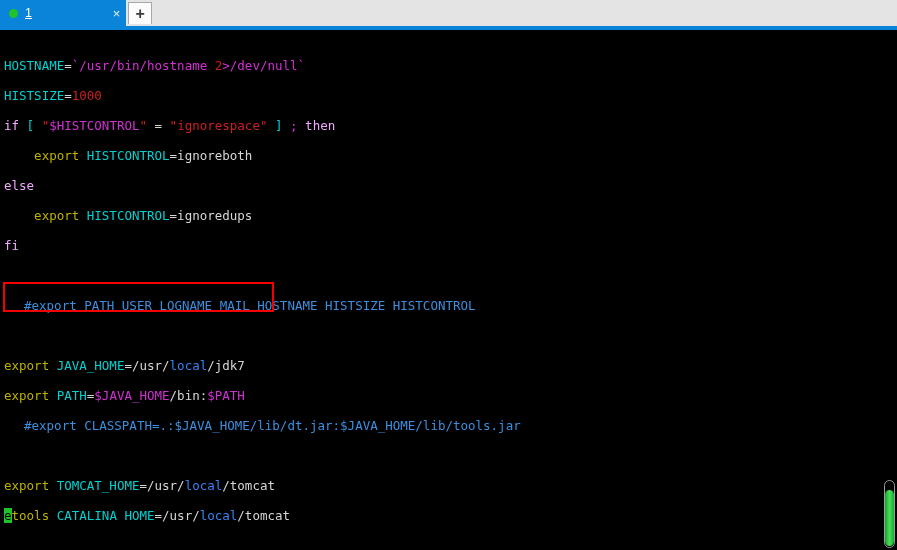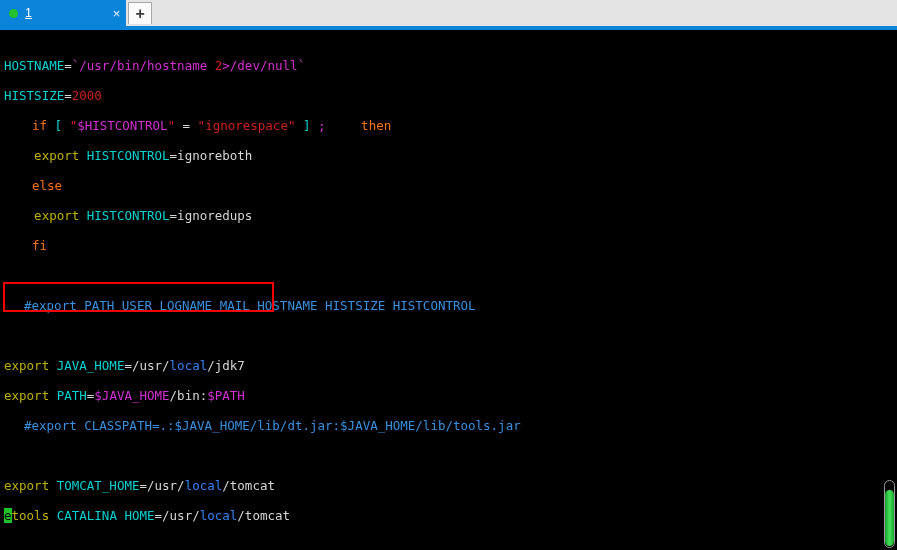--- a/index.html
+++ b/index.html
@@ -94,21 +94,21 @@
     line-height: 15px;
     white-space: pre;
     color: #d8d8d8;
   }
   .ln { height: 15px; }
 
   
   .c-white  { color: #d6d6d6; }
   .c-cyan   { color: #00d2d2; }
   .c-blue   { color: #3b8fe0; padding-left: 20px; }
-  .c-yellow { color: #f97316; margin-left: 28px; }
+  .c-yellow { color: #f0abfc; }
   .c-olive  { color: #bdb100; text-align: center; }
   .c-red    { color: #cc2020; }
   .c-mag    { color: #d330d3; }
 
   
   .c-hl { color: #3b82f6; }
 
   
   .cursor {
     background: #22c32a;
@@ -161,21 +161,21 @@
   </div>
   <div id="newtab">+</div>
   <div id="tabbar-rest"></div>
 </div>
 <div id="blue-strip"></div>
 
 <div id="terminal">
 
   <div id="code">
 <div class="ln"><span class="c-cyan">HOSTNAME</span><span class="c-white">=</span><span class="c-mag">`/usr/bin/hostname </span><span class="c-red">2</span><span class="c-mag">&gt;/dev/null`</span></div>
-<div class="ln"><span class="c-cyan">HISTSIZE</span><span class="c-white">=</span><span class="c-red">2000</span></div>
+<div class="ln"><span class="c-cyan">HISTSIZE</span><span class="c-white">=</span><span class="c-red">1000</span></div>
 <div class="ln"><span class="c-yellow">if</span><span class="c-white"> </span><span class="c-cyan">[</span><span class="c-white"> </span><span class="c-red">"</span><span class="c-mag">$HISTCONTROL</span><span class="c-red">"</span><span class="c-white"> = </span><span class="c-red">"ignorespace"</span><span class="c-white"> </span><span class="c-cyan">]</span><span class="c-white"> </span><span class="c-mag">;</span><span class="c-white"> </span><span class="c-yellow">then</span></div>
 <div class="ln"><span class="c-white">    </span><span class="c-olive">export</span><span class="c-white"> </span><span class="c-cyan">HISTCONTROL</span><span class="c-white">=ignoreboth</span></div>
 <div class="ln"><span class="c-yellow">else</span></div>
 <div class="ln"><span class="c-white">    </span><span class="c-olive">export</span><span class="c-white"> </span><span class="c-cyan">HISTCONTROL</span><span class="c-white">=ignoredups</span></div>
 <div class="ln"><span class="c-yellow">fi</span></div>
 <div class="ln">&nbsp;</div>
 <div class="ln"><span class="c-blue">#export PATH USER LOGNAME MAIL HOSTNAME HISTSIZE HISTCONTROL</span></div>
 <div class="ln">&nbsp;</div>
 <div class="ln"><span class="c-olive">export</span><span class="c-white"> </span><span class="c-cyan">JAVA_HOME</span><span class="c-white">=/usr/</span><span class="c-hl">local</span><span class="c-white">/jdk7</span></div>
 <div class="ln"><span class="c-olive">export</span><span class="c-white"> </span><span class="c-cyan">PATH</span><span class="c-white">=</span><span class="c-mag">$JAVA_HOME</span><span class="c-white">/bin:</span><span class="c-mag">$PATH</span></div>

